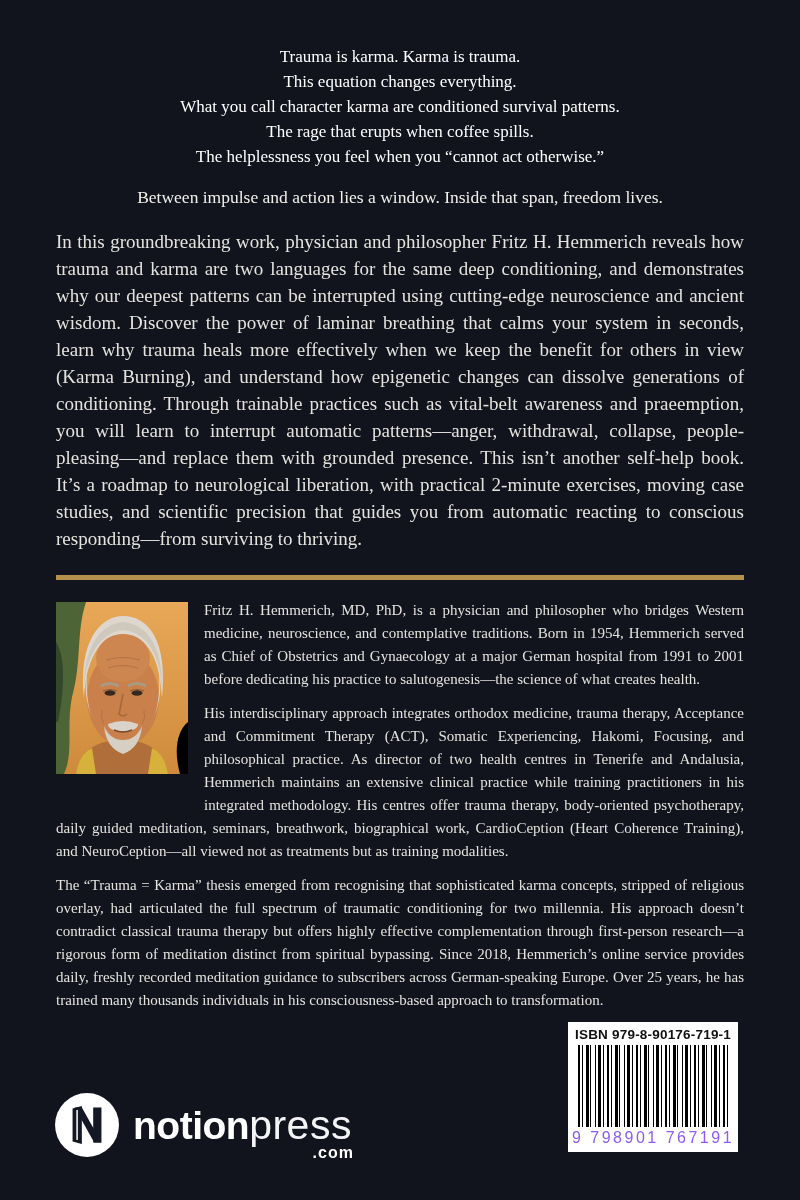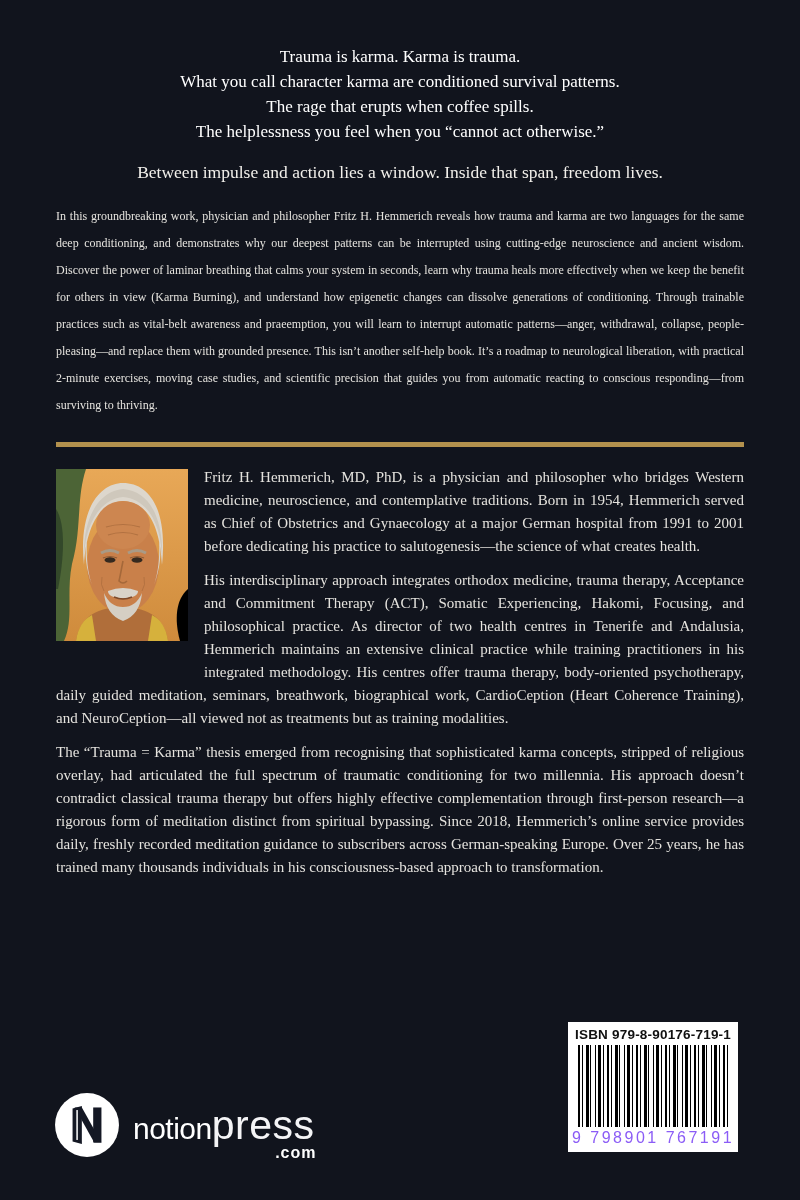--- a/index.html
+++ b/index.html
@@ -9,37 +9,37 @@
     font-family:"Liberation Serif", serif;
   }
   .content{position:absolute;left:56px;right:56px;top:0;}
   .hook{margin-top:44px;text-align:center;font-size:17px;line-height:25px;color:#ffffff;}
   .hook-line{min-height:25px;}
   .tagline{
     margin-top:15px;text-align:center;font-weight:normal;font-size:17.5px;
     line-height:26px;color:#f2f0eb;
   }
   .synopsis{
-    margin:18px 0 0 0;font-size:12px;line-height:27px;
+    margin:18px 0 0 0;font-size:19px;line-height:27px;
     text-align:justify;text-justify:inter-word;color:#e5e3de;
   }
   .divider{margin-top:23px;height:5px;background:#b3914d;}
   .bio{margin-top:19px;font-size:15px;line-height:23px;text-align:justify;color:#e5e3de;}
   .bio p{margin:0 0 11px 0;}
   .photo-frame{
     float:left;width:132px;height:172px;margin:3px 16px 24px 0;
     background:#d28f3f;overflow:hidden;
   }
   .photo-frame svg{display:block;width:100%;height:100%;}
 
   
   .publisher{position:absolute;left:54px;bottom:42px;display:flex;align-items:center;}
   .pub-mark{width:66px;height:66px;margin-right:13px;}
   .pub-word{position:relative;font-family:"Liberation Sans", sans-serif;line-height:1;white-space:nowrap;}
-  .pub-bold{font-size:30px;font-weight:normal;color:#ffffff;letter-spacing:-0.5px;}
+  .pub-bold{font-size:39px;font-weight:bold;color:#ffffff;letter-spacing:-0.5px;}
   .pub-light{font-size:41px;font-weight:normal;color:#f4f4f6;letter-spacing:0.5px;}
   .pub-tld{
     position:absolute;right:-2px;bottom:-15px;font-size:16px;font-weight:bold;
     color:#ffffff;letter-spacing:1px;
   }
 
   
   .barcode-box{
     position:absolute;right:62px;bottom:48px;width:170px;height:130px;
     background:#ffffff;display:flex;flex-direction:column;align-items:center;
@@ -67,20 +67,21 @@
   }
 </style>
 </head>
 <body>
 
 <div class="cover">
   <div class="content">
 
     <div class="hook">
       <div class="hook-line">Trauma is karma. Karma is trauma.</div>
+      <div class="hook-line">This equation changes everything.</div>
       <div class="hook-line">What you call character karma are conditioned survival patterns.</div>
       <div class="hook-line">The rage that erupts when coffee spills.</div>
       <div class="hook-line">The helplessness you feel when you “cannot act otherwise.”</div>
     </div>
 
     <div class="tagline">Between impulse and action lies a window. Inside that span, freedom lives.</div>
 
     <p class="synopsis">In this groundbreaking work, physician and philosopher Fritz H. Hemmerich reveals how trauma and karma are two languages for the same deep conditioning, and demonstrates why our deepest patterns can be interrupted using cutting-edge neuroscience and ancient wisdom. Discover the power of laminar breathing that calms your system in seconds, learn why trauma heals more effectively when we keep the benefit for others in view (Karma Burning), and understand how epigenetic changes can dissolve generations of conditioning. Through trainable practices such as vital-belt awareness and praeemption, you will learn to interrupt automatic patterns—anger, withdrawal, collapse, people-pleasing—and replace them with grounded presence. This isn’t another self-help book. It’s a roadmap to neurological liberation, with practical 2-minute exercises, moving case studies, and scientific precision that guides you from automatic reacting to conscious responding—from surviving to thriving.</p>
 
     <div class="divider"></div>

